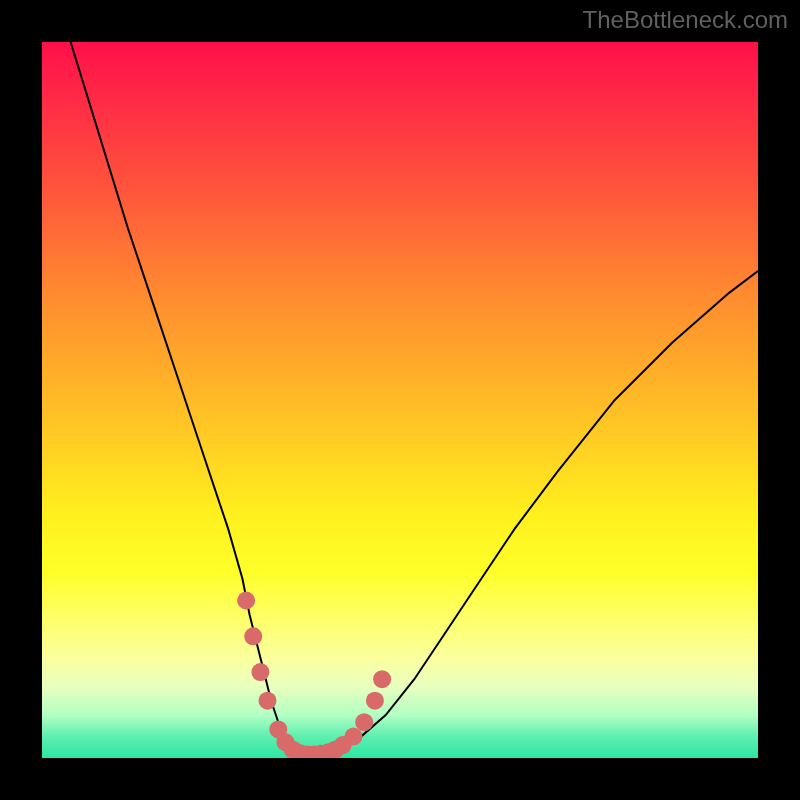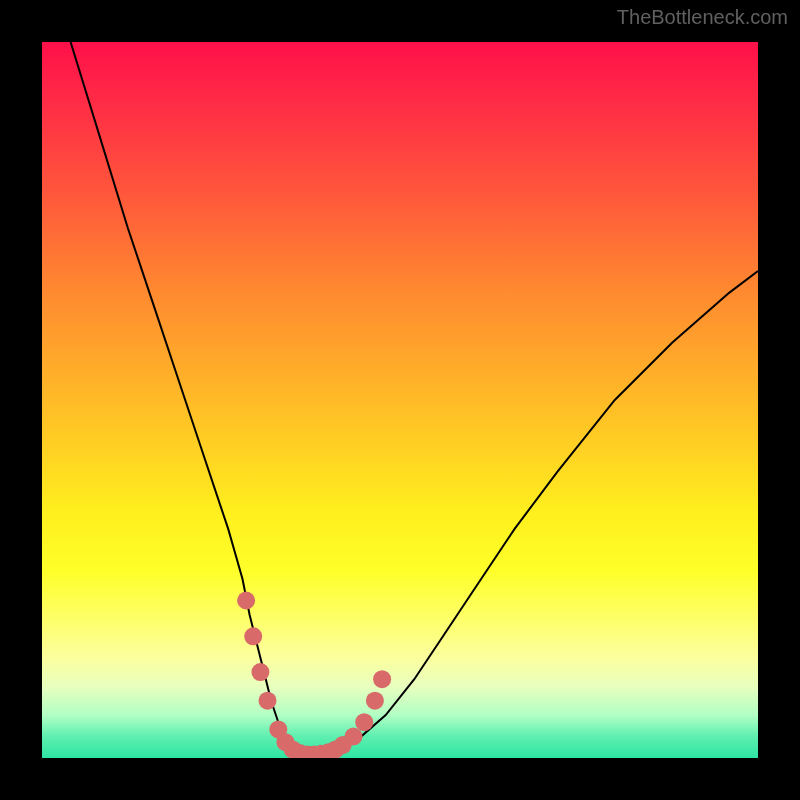--- a/index.html
+++ b/index.html
@@ -39,21 +39,21 @@
       #b2ffc4 94%,
       #5eefb0 97%,
       #2ee5a2 100%
     );
   }
   .watermark {
     position: absolute;
     top: 6px;
     right: 12px;
     color: #606060;
-    font-size: 20px;
+    font-size: 24px;
     font-weight: 500;
     z-index: 10;
   }
   svg.curve {
     position: absolute;
     left: 0;
     top: 0;
     width: 100%;
     height: 100%;
     z-index: 5;

